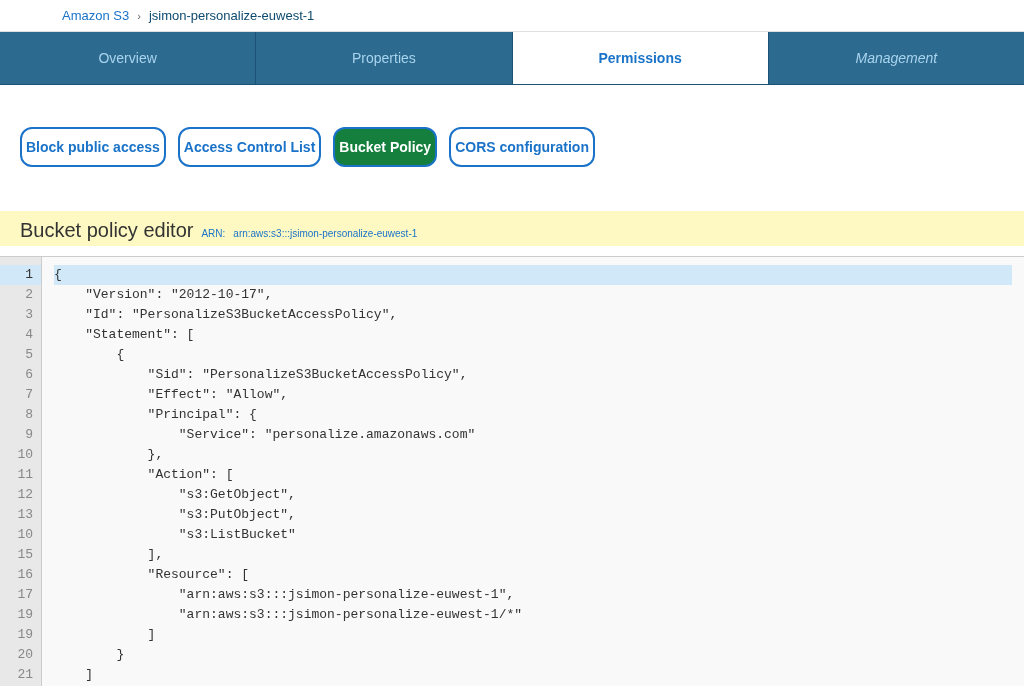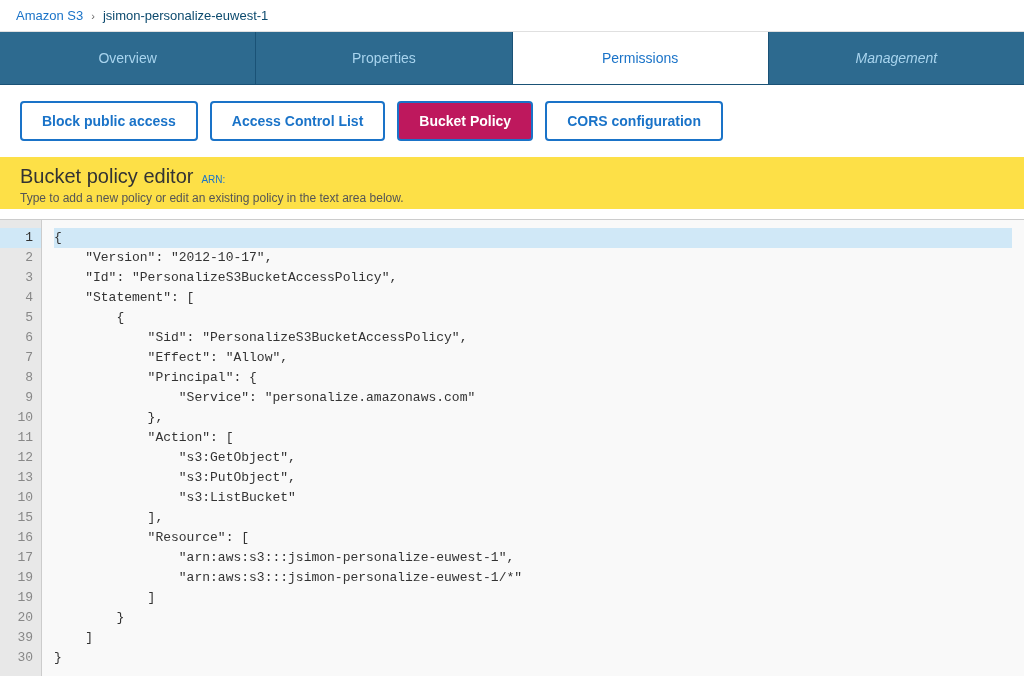--- a/index.html
+++ b/index.html
@@ -16,20 +16,21 @@
       align-items: center;
       padding: 8px 16px;
       background: #fff;
       border-bottom: 1px solid #e0e0e0;
       font-size: 13px;
       gap: 8px;
     }
     .breadcrumb-s3 {
       color: #1a73c8;
       cursor: pointer;
+      margin-left: 46px;
     }
     .breadcrumb-chevron {
       color: #666;
       font-size: 11px;
     }
     .breadcrumb-current {
       color: #0c4a6e;
     }
 
     
@@ -49,52 +50,54 @@
       background: #2d6a8f;
       user-select: none;
     }
     .tab:last-child {
       border-right: none;
       font-style: italic;
     }
     .tab.active {
       background: #fff;
       color: #1a73c8;
-      font-weight: normal;
+      font-weight: bold;
       text-align: center;
     }
 
     
     .sub-buttons {
       display: flex;
       align-items: center;
       padding: 16px 20px;
       gap: 12px;
       background: #fff;
     }
     .sub-btn {
-      padding: 10px 20px;
+      padding: 10px 4px;
       border: 2px solid #1a73c8;
       background: #fff;
       color: #1a73c8;
       font-size: 14px;
       font-weight: 600;
       cursor: pointer;
-      border-radius: 4px;
+      border-radius: 12px;
       white-space: nowrap;
+      margin-top: 26px;
     }
     .sub-btn.active {
-      background: #be185d;
+      background: #15803d;
       color: #fff;
     }
 
     
     .editor-header {
       padding: 8px 20px 4px 20px;
-      background: #fde047;
+      background: #fef9c3;
+      margin-top: 28px;
     }
     .editor-title {
       font-size: 20px;
       font-weight: 400;
       color: #333;
       display: flex;
       align-items: baseline;
       gap: 8px;
       flex-wrap: wrap;
     }
@@ -174,22 +177,22 @@
   <button class="sub-btn">Block public access</button>
   <button class="sub-btn">Access Control List</button>
   <button class="sub-btn active">Bucket Policy</button>
   <button class="sub-btn">CORS configuration</button>
 </div>
 
 <div class="editor-header">
   <div class="editor-title">
     <span>Bucket policy editor</span>
     <span class="editor-arn">ARN:</span>
+    <span class="editor-arn">arn:aws:s3:::jsimon-personalize-euwest-1</span>
   </div>
-  <div class="editor-subtitle">Type to add a new policy or edit an existing policy in the text area below.</div>
 </div>
 
 <div class="code-editor">
   <div class="line-numbers" id="line-numbers-col">
       <span class="line-number highlighted">1</span>
       <span class="line-number">2</span>
       <span class="line-number">3</span>
       <span class="line-number">4</span>
       <span class="line-number">5</span>
       <span class="line-number">6</span>
@@ -200,17 +203,17 @@
       <span class="line-number">11</span>
       <span class="line-number">12</span>
       <span class="line-number">13</span>
       <span class="line-number">10</span>
       <span class="line-number">15</span>
       <span class="line-number">16</span>
       <span class="line-number">17</span>
       <span class="line-number">19</span>
       <span class="line-number">19</span>
       <span class="line-number">20</span>
-      <span class="line-number">39</span>
+      <span class="line-number">21</span>
       <span class="line-number">30</span>
     </div>
   <div class="code-content" id="code-content-area"><span class="code-line highlighted">{</span><span class="code-line">    "Version": "2012-10-17",</span><span class="code-line">    "Id": "PersonalizeS3BucketAccessPolicy",</span><span class="code-line">    "Statement": [</span><span class="code-line">        {</span><span class="code-line">            "Sid": "PersonalizeS3BucketAccessPolicy",</span><span class="code-line">            "Effect": "Allow",</span><span class="code-line">            "Principal": {</span><span class="code-line">                "Service": "personalize.amazonaws.com"</span><span class="code-line">            },</span><span class="code-line">            "Action": [</span><span class="code-line">                "s3:GetObject",</span><span class="code-line">                "s3:PutObject",</span><span class="code-line">                "s3:ListBucket"</span><span class="code-line">            ],</span><span class="code-line">            "Resource": [</span><span class="code-line">                "arn:aws:s3:::jsimon-personalize-euwest-1",</span><span class="code-line">                "arn:aws:s3:::jsimon-personalize-euwest-1/*"</span><span class="code-line">            ]</span><span class="code-line">        }</span><span class="code-line">    ]</span><span class="code-line">}</span></div>
 </div>
 
 </body></html>

